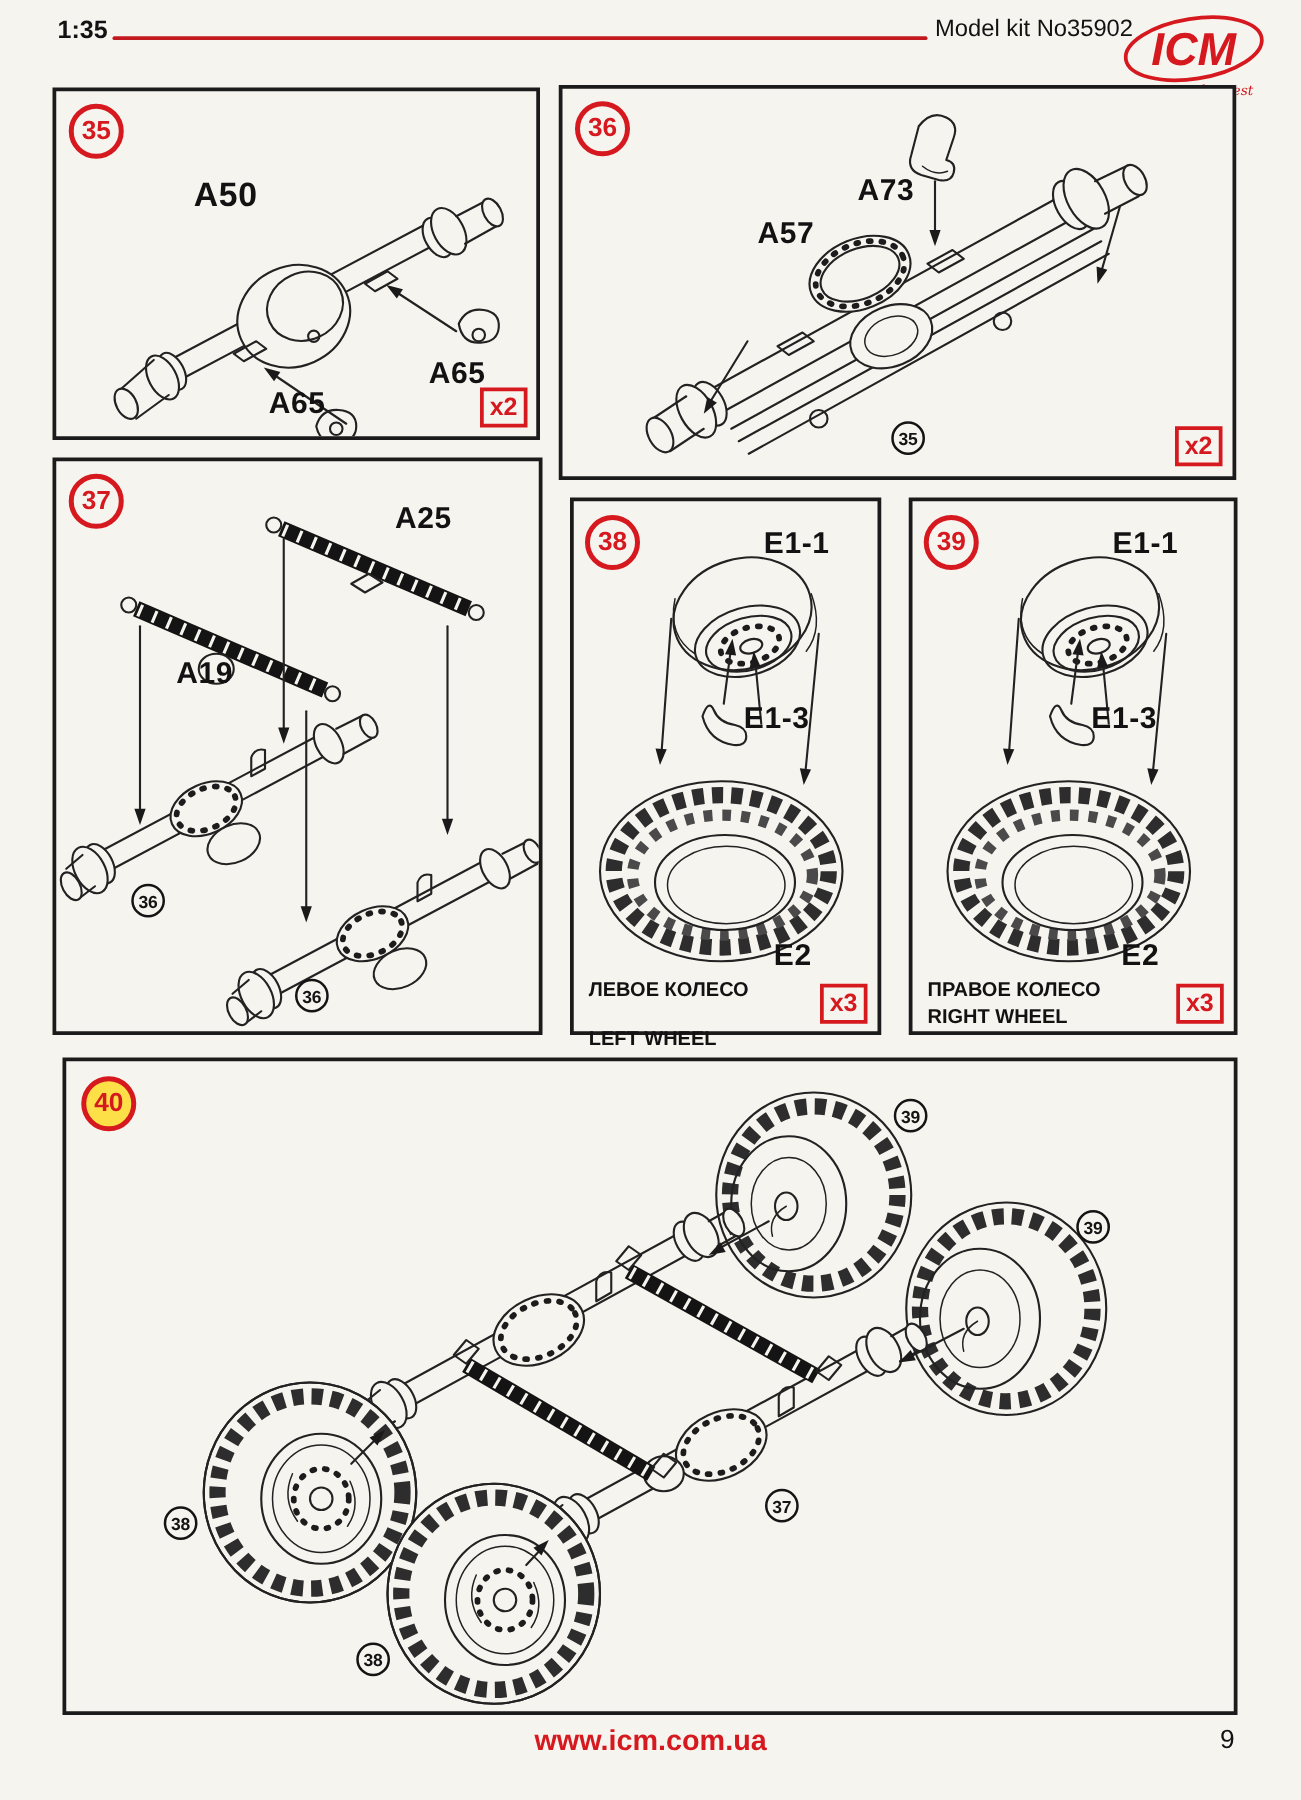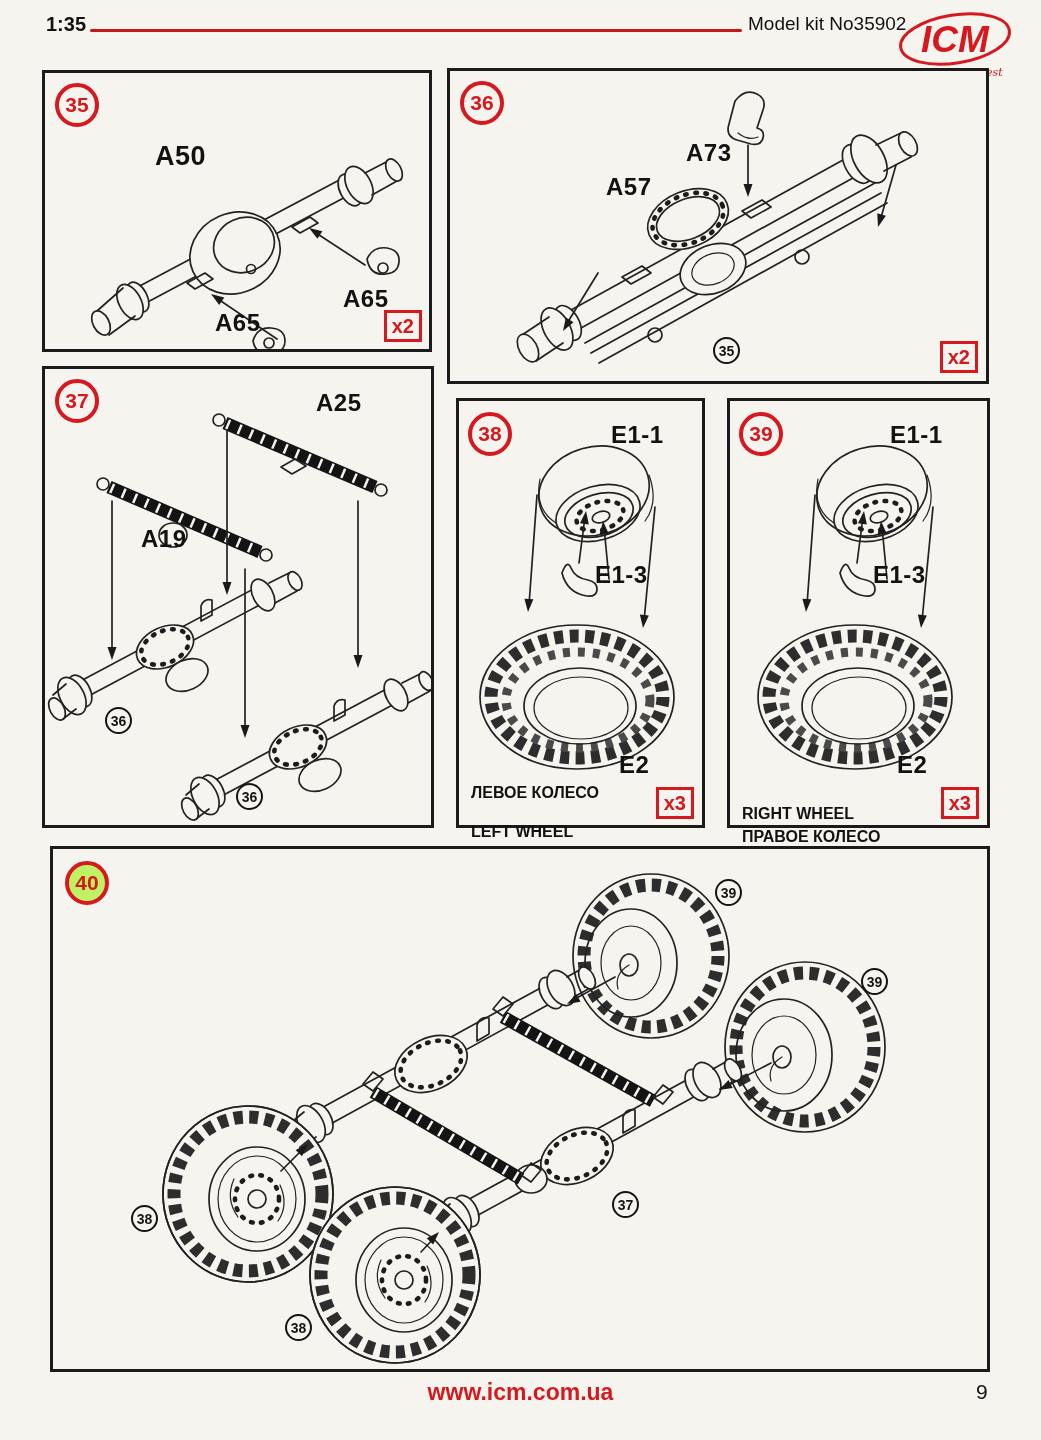--- a/index.html
+++ b/index.html
@@ -209,21 +209,21 @@
     <ellipse class="paper" cx="351" cy="326" rx="10" ry="17" transform="rotate(-28 351 326)"></ellipse>
     <line x1="357" y1="314" x2="379" y2="303"></line>
     <line x1="363" y1="334" x2="385" y2="322"></line>
     <ellipse class="paper" cx="381" cy="312" rx="6" ry="10" transform="rotate(-28 381 312)"></ellipse>
     <ellipse class="paper" cx="253" cy="378" rx="30" ry="20" transform="rotate(-24 253 378)"></ellipse>
     <ellipse class="boltring" cx="253" cy="378" rx="25" ry="16" transform="rotate(-24 253 378)"></ellipse>
     <ellipse class="paper" cx="275" cy="406" rx="22" ry="15" transform="rotate(-24 275 406)"></ellipse>
     <path d="M289,352 l0,-15 q3,-8 11,-6 l0,15 z"></path>
   </svg>
   <div class="step-circle" style="left: 10px; top: 10px; border: 4px solid rgb(214, 24, 31); color: rgb(214, 24, 31); background: rgb(246, 244, 239);">37</div>
-  <div class="plabel" style="left:271px;top:20px;">A25</div>
+  <div class="plabel" style="left:271px;top:32px;">A25</div>
   <div class="plabel" style="left:96px;top:156px;">A19</div>
   <div class="ref-circle" style="left:60px;top:338px;">36</div>
   <div class="ref-circle" style="left:191px;top:414px;">36</div>
 </div>
 
 <div class="panel" style="left:456px;top:398px;width:249px;height:430px;">
   <svg class="art" viewBox="0 0 243 424">
 
     <ellipse cx="135" cy="90" rx="56" ry="44" transform="rotate(-16 135 90)"></ellipse>
     <path class="thin" d="M81,78 q-6,30 16,44"></path>
@@ -281,21 +281,21 @@
     <ellipse cx="125" cy="296" rx="97" ry="72"></ellipse>
     <ellipse class="knob" cx="125" cy="296" rx="86" ry="61"></ellipse>
     <ellipse class="knob2" cx="126" cy="299" rx="72" ry="48"></ellipse>
     <ellipse cx="128" cy="305" rx="56" ry="38"></ellipse>
     <ellipse class="thin" cx="129" cy="307" rx="47" ry="31"></ellipse>
   </svg>
   <div class="step-circle" style="left: 9px; top: 11px; border: 4px solid rgb(214, 24, 31); color: rgb(214, 24, 31); background: rgb(246, 244, 239);">39</div>
   <div class="plabel" style="left:160px;top:20px;">E1-1</div>
   <div class="plabel" style="left:143px;top:160px;">E1-3</div>
   <div class="plabel" style="left:167px;top:350px;">E2</div>
-  <div class="caption" style="left:12px;top:381px;margin-top:44px;">ПРАВОЕ КОЛЕСО</div>
+  <div class="caption" style="left:12px;top:381px;">ПРАВОЕ КОЛЕСО</div>
   <div class="caption" style="left:12px;top:402px;text-align:right;">RIGHT WHEEL</div>
   <div class="xbadge" style="right: 8px; bottom: 6px; border: 3px solid rgb(214, 24, 31); color: rgb(214, 24, 31);">x3</div>
 </div>
 
 <div class="panel" style="left:50px;top:846px;width:940px;height:526px;">
   <svg class="art" viewBox="0 0 934 520">
 
     <ellipse cx="598" cy="107" rx="78" ry="82"></ellipse>
     <ellipse class="knob" cx="598" cy="107" rx="67" ry="71"></ellipse>
     <ellipse cx="578" cy="114" rx="46" ry="54"></ellipse>
@@ -374,21 +374,21 @@
 
     <line x1="562" y1="128" x2="520" y2="151"></line>
     <polygon class="ah" points="0,0 -13,4.5 -13,-4.5" transform="translate(514,155) rotate(151)"></polygon>
     <line x1="718" y1="214" x2="672" y2="238"></line>
     <polygon class="ah" points="0,0 -13,4.5 -13,-4.5" transform="translate(666,241) rotate(153)"></polygon>
     <line x1="228" y1="322" x2="250" y2="300"></line>
     <polygon class="ah" points="0,0 -13,4.5 -13,-4.5" transform="translate(255,295) rotate(-45)"></polygon>
     <line x1="368" y1="403" x2="382" y2="388"></line>
     <polygon class="ah" points="0,0 -13,4.5 -13,-4.5" transform="translate(386,383) rotate(-46)"></polygon>
   </svg>
-  <div class="step-circle" style="left: 12px; top: 12px; border: 4px solid rgb(214, 24, 31); color: rgb(214, 24, 31); background: #bef264;">40</div>
+  <div class="step-circle" style="left: 12px; top: 12px; border: 4px solid rgb(214, 24, 31); color: rgb(214, 24, 31); background: #fde047;">40</div>
   <div class="ref-circle" style="left:662px;top:30px;">39</div>
   <div class="ref-circle" style="left:808px;top:119px;">39</div>
   <div class="ref-circle" style="left:78px;top:356px;">38</div>
   <div class="ref-circle" style="left:232px;top:465px;">38</div>
   <div class="ref-circle" style="left:559px;top:342px;">37</div>
 </div>
 
 <div class="footer-url" style="color: rgb(214, 24, 31);">www.icm.com.ua</div>
 <div class="footer-page">9</div>
 

